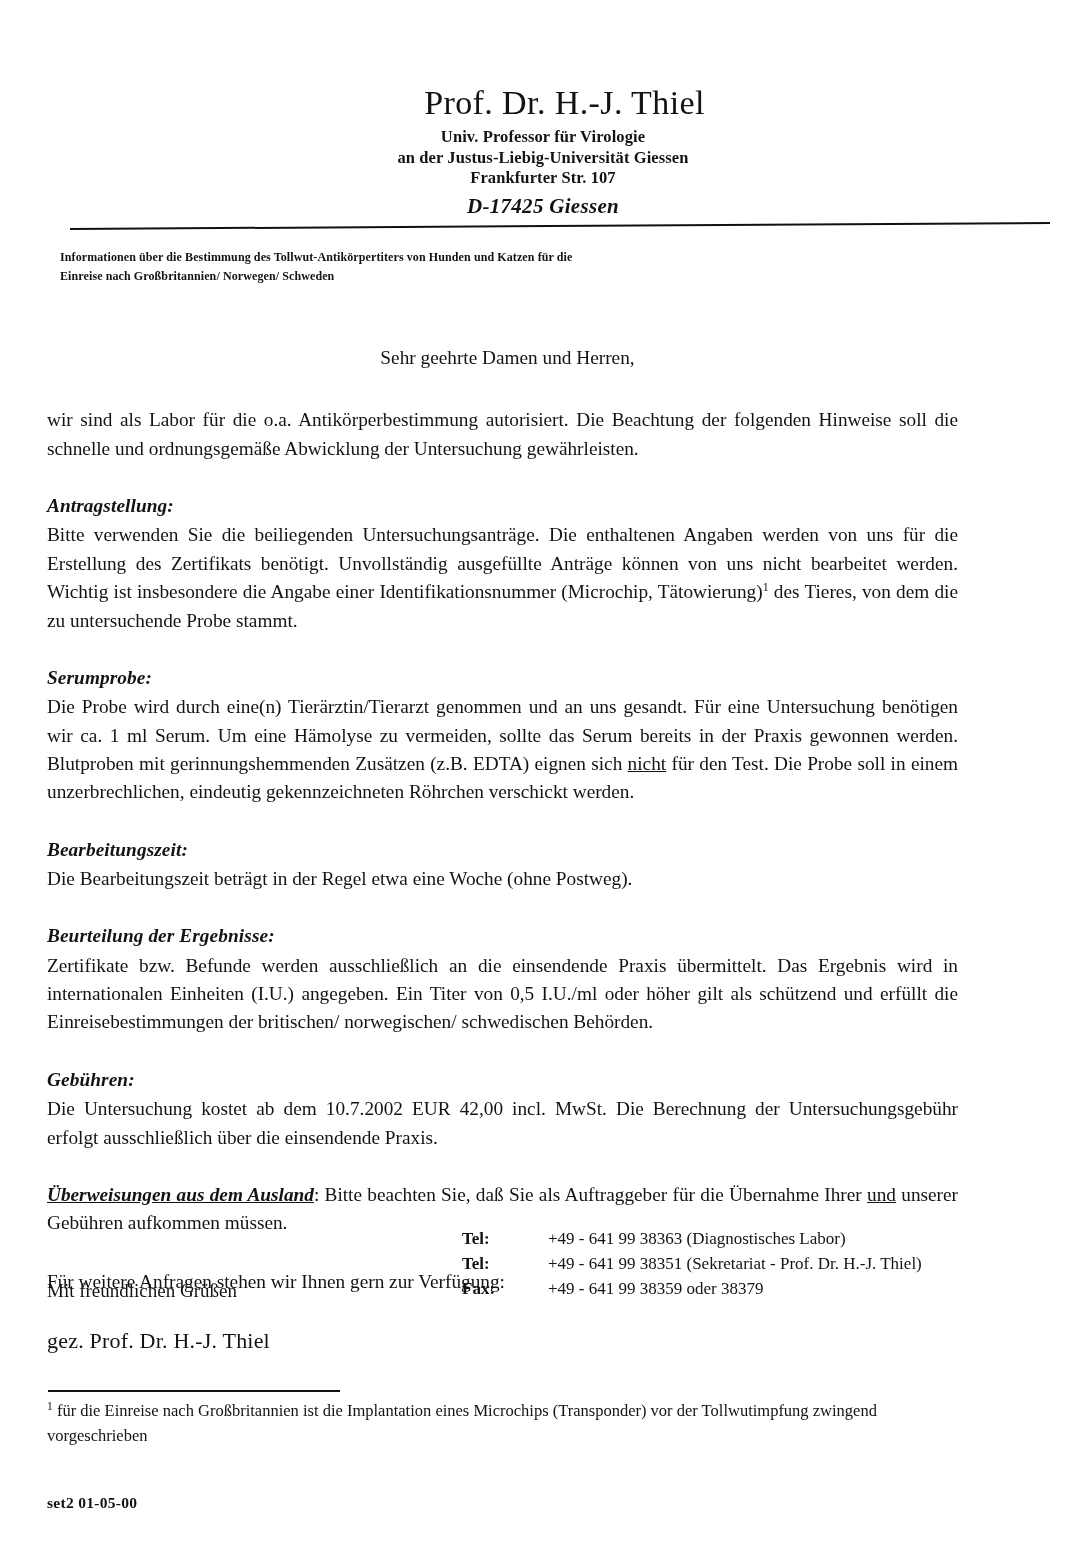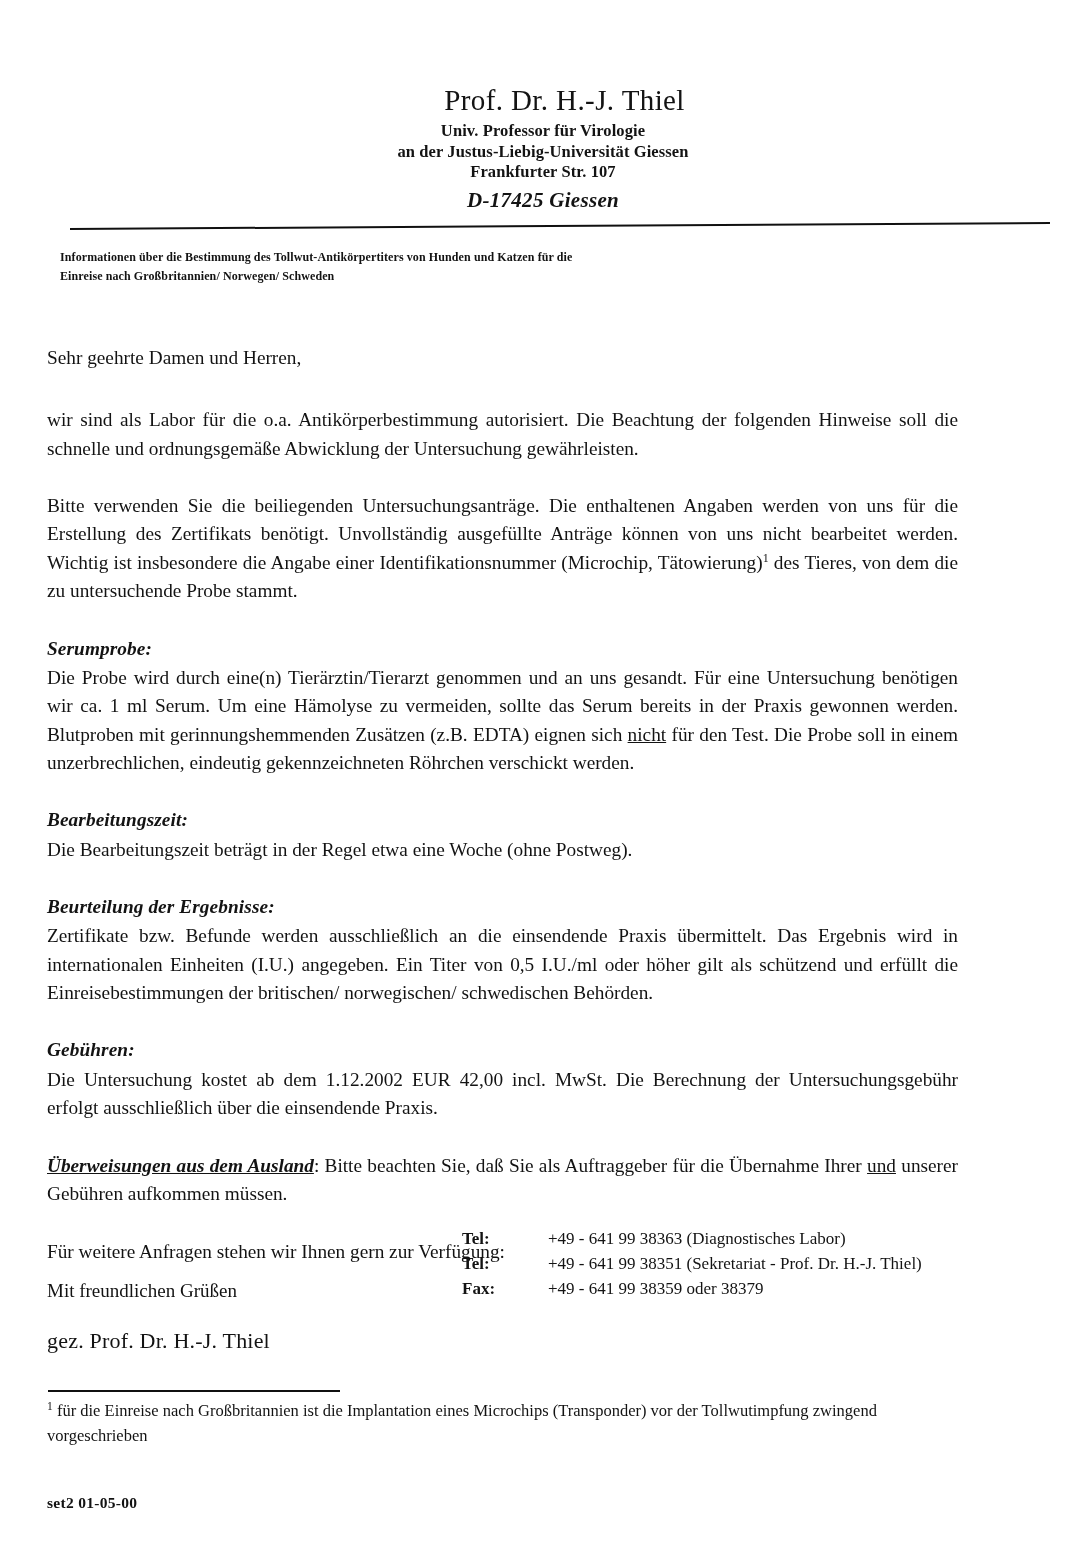--- a/index.html
+++ b/index.html
@@ -28,21 +28,21 @@
   
   .letterhead {
     position: absolute;
     left: 0;
     top: 83px;
     width: 1086px;
     text-align: center;
     line-height: 1.18;
   }
   .lh-name {
-    font-size: 29px;
+    font-size: 34px;
     letter-spacing: 0.4px;
     margin-bottom: 4px;
     padding-left: 43px;
   }
   .lh-line {
     font-size: 16.5px;
     font-weight: bold;
     letter-spacing: 0.1px;
     margin-bottom: 1px;
   }
@@ -90,21 +90,22 @@
   
   .body-col {
     position: absolute;
     left: 47px;
     top: 344px;
     width: 911px;
     font-size: 19.3px;
     line-height: 1.47;
   }
   .salutation {
-    margin: 0 0 34px 0;
+    margin: 0 0 34px 10px;
+    text-align: center;
   }
   .para {
     margin: 0;
     text-align: justify;
     text-justify: inter-word;
   }
   .sec {
     margin-top: 29px;
   }
   .sec-head {
@@ -210,41 +211,42 @@
     <div>Einreise nach Großbritannien/ Norwegen/ Schweden</div>
   </div>
 
   <div class="body-col">
 
     <p class="salutation">Sehr geehrte Damen und Herren,</p>
 
     <p class="para">wir sind als Labor für die o.a. Antikörperbestimmung autorisiert. Die Beachtung der folgenden Hinweise soll die schnelle und ordnungsgemäße Abwicklung der Untersuchung gewährleisten.</p>
 
     <div class="sec">
+      <p class="sec-head"><span>Antragstellung</span>:</p>
       <p class="para"><span>Bitte verwenden Sie die beiliegenden Untersuchungsanträge. Die enthaltenen Angaben werden von uns für die Erstellung des Zertifikats benötigt. Unvollständig ausgefüllte Anträge können von uns nicht bearbeitet werden. Wichtig ist insbesondere die Angabe einer Identifikationsnummer (Microchip, Tätowierung)</span><sup>1</sup><span> des Tieres, von dem die zu untersuchende Probe stammt.</span></p>
     </div>
 
     <div class="sec">
       <p class="sec-head"><span>Serumprobe</span>:</p>
       <p class="para"><span>Die Probe wird durch eine(n) Tierärztin/Tierarzt genommen und an uns gesandt. Für eine Untersuchung benötigen wir ca. 1 ml Serum. Um eine Hämolyse zu vermeiden, sollte das Serum bereits in der Praxis gewonnen werden. Blutproben mit gerinnungshemmenden Zusätzen (z.B. EDTA) eignen sich </span><u class="plain">nicht</u><span> für den Test. Die Probe soll in einem unzerbrechlichen, eindeutig gekennzeichneten Röhrchen verschickt werden.</span></p>
     </div>
 
     <div class="sec">
       <p class="sec-head"><span>Bearbeitungszeit</span>:</p>
       <p class="para">Die Bearbeitungszeit beträgt in der Regel etwa eine Woche (ohne Postweg).</p>
     </div>
 
     <div class="sec">
       <p class="sec-head"><span>Beurteilung der Ergebnisse</span>:</p>
       <p class="para">Zertifikate bzw. Befunde werden ausschließlich an die einsendende Praxis übermittelt. Das Ergebnis wird in internationalen Einheiten (I.U.) angegeben. Ein Titer von 0,5 I.U./ml oder höher gilt als schützend und erfüllt die Einreisebestimmungen der britischen/ norwegischen/ schwedischen Behörden.</p>
     </div>
 
     <div class="sec">
       <p class="sec-head"><span>Gebühren</span>:</p>
-      <p class="para">Die Untersuchung kostet ab dem 1.12.2002 EUR 42,00 incl. MwSt. Die Berechnung der Untersuchungsgebühr erfolgt ausschließlich über die einsendende Praxis.</p>
+      <p class="para">Die Untersuchung kostet ab dem 10.7.2002 EUR 42,00 incl. MwSt. Die Berechnung der Untersuchungsgebühr erfolgt ausschließlich über die einsendende Praxis.</p>
     </div>
 
     <div class="sec">
       <p class="para"><span class="inline-head">Überweisungen aus dem Ausland</span><span>: Bitte beachten Sie, daß Sie als Auftraggeber für die Übernahme Ihrer </span><u class="plain">und</u><span> unserer Gebühren aufkommen müssen.</span></p>
     </div>
 
     <p class="para closing-q">Für weitere Anfragen stehen wir Ihnen gern zur Verfügung:</p>
   </div>
 
   <div class="signature-band">

